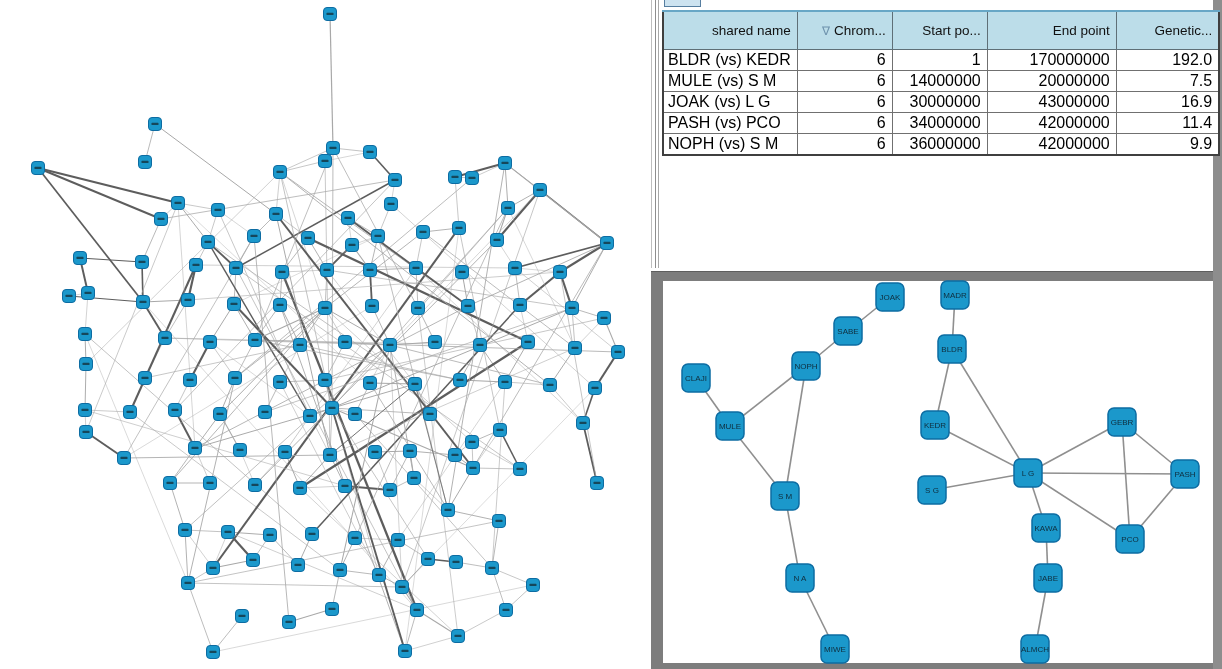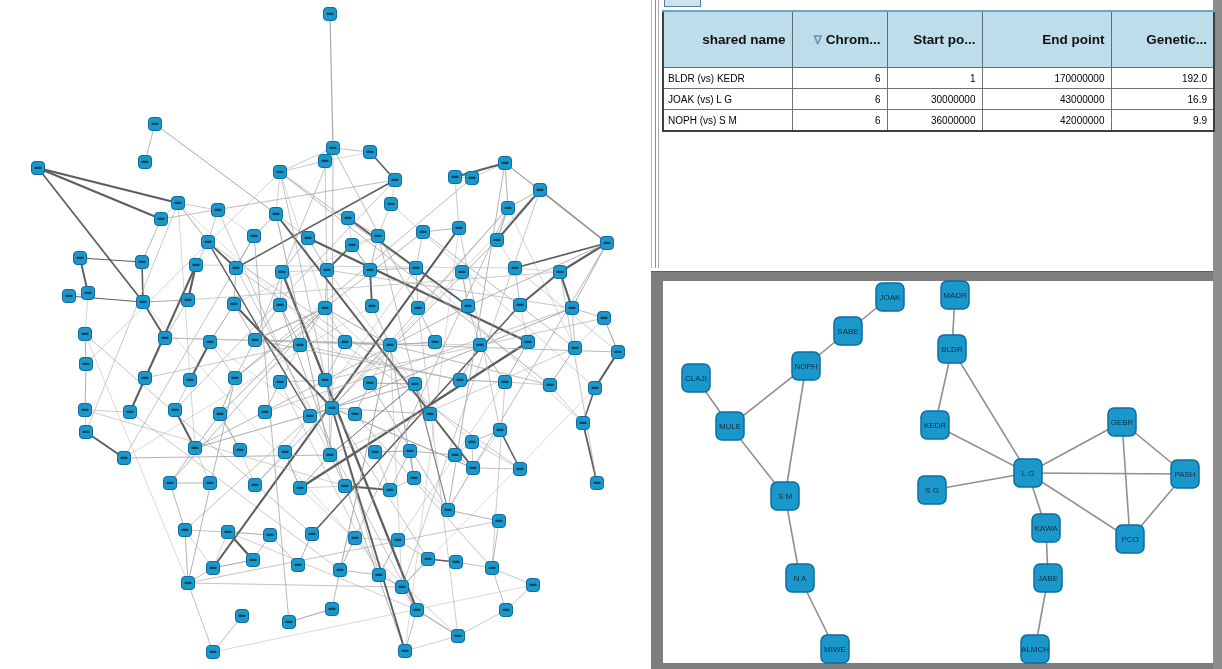--- a/index.html
+++ b/index.html
@@ -8,22 +8,22 @@
   #left-panel{left:0;top:0;width:652px;height:669px;}
   #divider{left:651px;top:0;width:1px;height:268px;background:#bdbdbd;}
   #table-line-a{left:655px;top:0;width:1px;height:268px;background:#8e8e8e;}
   #table-line-b{left:658px;top:0;width:1px;height:268px;background:#a8a8a8;}
   #partial-tab{left:664px;top:0;width:37px;height:7px;background:#cde3f0;
     border:1px solid #567ea0;border-top:none;box-sizing:border-box;}
   #right-strip{left:1213px;top:0;width:9px;height:669px;background:#8d8d8d;}
   #data-table{position:absolute;left:662px;top:10px;border-collapse:collapse;
     table-layout:fixed;background:#fff;border:2px solid #3f3f3f;}
   #data-table th{background:#bcdde9;border:1px solid #5f6f77;border-top:2px solid #68a7c6;
-    height:31px;font-size:13.5px;font-weight:bold;padding:12px 6px;white-space:nowrap;overflow:hidden;color:#111;}
-  #data-table td{border:1px solid #707070;height:20px;font-size:10px;
+    height:31px;font-size:13.5px;font-weight:normal;padding:3px 6px;white-space:nowrap;overflow:hidden;color:#111;}
+  #data-table td{border:1px solid #707070;height:20px;font-size:16px;
     padding:0 6px;white-space:nowrap;overflow:hidden;color:#000;}
   .num{text-align:right;}
   .name{text-align:left;padding-left:4px !important;}
   th.hleft{text-align:right;}
   #filter-glyph{color:#6f93ad;margin-right:4px;font-size:12px;}
   #bottom-panel{left:651px;top:271px;width:562px;height:401px;background:#7d7d7d;
     border-top:1px solid #5e5e5e;box-sizing:border-box;}
   svg{display:block;}
   text{font-family:"Liberation Sans",sans-serif;}
 </style>
@@ -900,25 +900,39 @@
   </thead>
   <tbody id="table-body">
       <tr>
         <td class="name">BLDR (vs) KEDR</td>
         <td class="num">6</td>
         <td class="num">1</td>
         <td class="num">170000000</td>
         <td class="num">192.0</td>
       </tr>
       <tr>
+        <td class="name">MULE (vs) S M</td>
+        <td class="num">6</td>
+        <td class="num">14000000</td>
+        <td class="num">20000000</td>
+        <td class="num">7.5</td>
+      </tr>
+      <tr>
         <td class="name">JOAK (vs) L G</td>
         <td class="num">6</td>
         <td class="num">30000000</td>
         <td class="num">43000000</td>
         <td class="num">16.9</td>
+      </tr>
+      <tr>
+        <td class="name">PASH (vs) PCO</td>
+        <td class="num">6</td>
+        <td class="num">34000000</td>
+        <td class="num">42000000</td>
+        <td class="num">11.4</td>
       </tr>
       <tr>
         <td class="name">NOPH (vs) S M</td>
         <td class="num">6</td>
         <td class="num">36000000</td>
         <td class="num">42000000</td>
         <td class="num">9.9</td>
       </tr>
     </tbody>
 </table>

